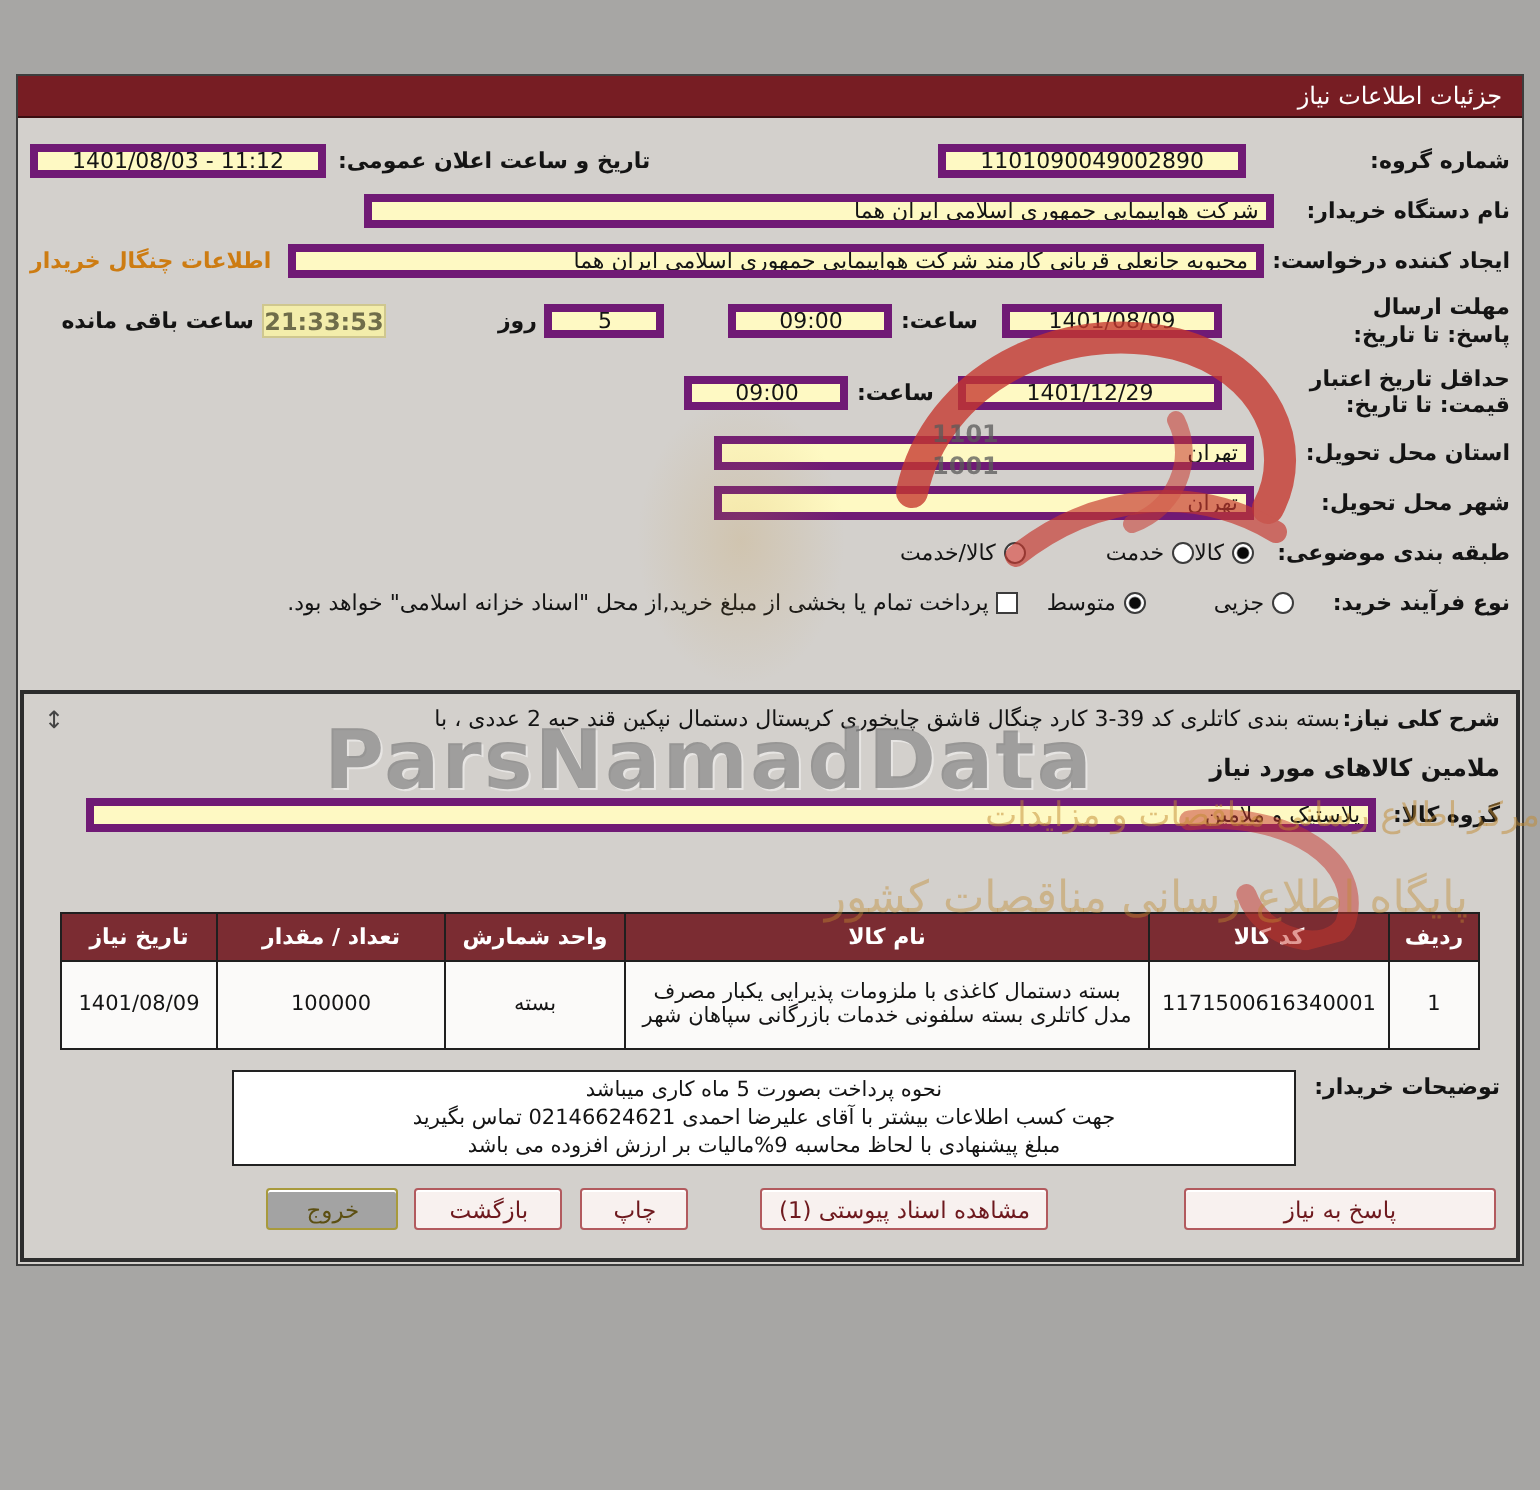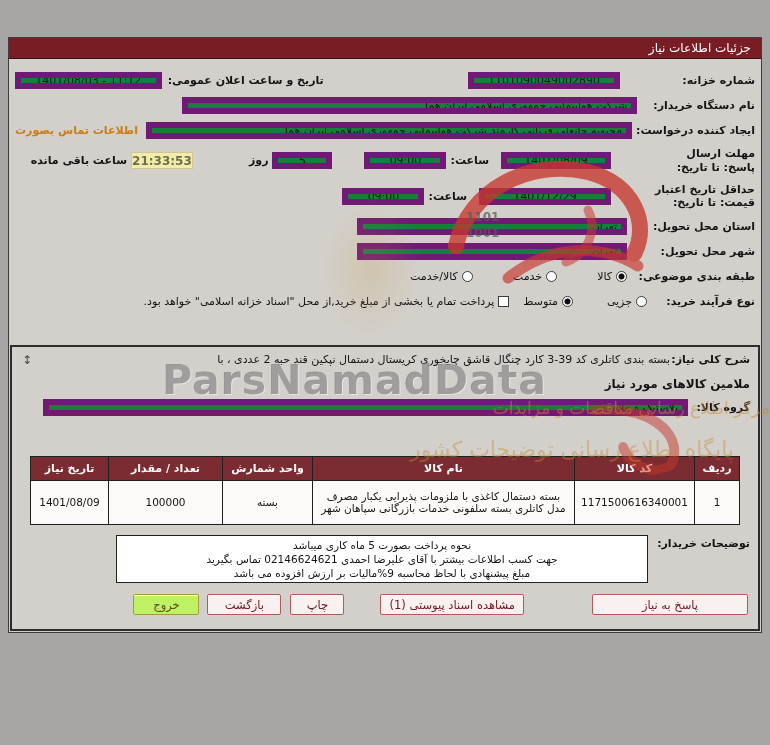--- a/index.html
+++ b/index.html
@@ -19,21 +19,21 @@
   }
   .titlebar {
     height: 21px; line-height: 21px; background: #771d23; color: #fff;
     padding: 0 10px; font-size: 12px; border-bottom: 1px solid #3a0d10;
   }
   .form { padding: 13px 6px 0 6px; }
   .row { display: flex; align-items: center; margin-bottom: 8px; min-height: 17px; }
   .lbl { font-weight: bold; font-size: 11px; white-space: nowrap; }
   .lblwrap { font-weight: bold; font-size: 11px; line-height: 1.25; }
   .box {
-    background: #15803d; border: 6px solid #701a75; height: 17px;
+    background: #fef9c3; border: 4px solid #701a75; height: 17px;
     display: flex; align-items: center; padding: 0 4px; font-size: 11px;
     overflow: hidden; white-space: nowrap;
   }
   .center { justify-content: center; }
   .ltr { direction: ltr; }
   .contact-link { color: #cd7c12; font-weight: bold; font-size: 11px; white-space: nowrap; cursor: pointer; }
   .countdown {
     background: #f3edab; border: 1px solid #cfc78f; color: #6f6d4a;
     height: 17px; display: flex; align-items: center; justify-content: center;
     font-size: 12px; font-weight: bold;
@@ -78,21 +78,21 @@
     width: 532px; border: 1px solid #222; background: #fff;
     font-size: 10.5px; text-align: center; line-height: 1.35; padding: 2px 4px;
   }
   .btnrow { display: flex; align-items: center; margin-top: 11px; padding: 0 2px; }
   .btn {
     height: 21px; border: 1px solid #b25a5e; background: #f8f1ef; color: #6e191e;
     font-size: 11.5px; font-family: inherit; border-radius: 2px; cursor: pointer;
     box-shadow: inset 0 1px 0 #fff;
     padding: 0 8px; white-space: nowrap;
   }
-  .btn.exit { background: #bef264; border-color: #a89a3c; color: #5c4f12; }
+  .btn.exit { background: #a3a3a3; border-color: #a89a3c; color: #5c4f12; }
   
   .wm { position: absolute; inset: 0; pointer-events: none; z-index: 30; }
   .wm-brand {
     position: absolute; left: 162px; top: 356px; direction: ltr;
     font-size: 41px; font-weight: bold; letter-spacing: 1px;
     color: rgba(115,115,115,0.62); text-shadow: 1px 1px 0 rgba(255,255,255,0.45);
   }
   .wm-line1 {
     position: absolute; top: 398px; right: 0; width: 704px; text-align: right;
     font-size: 17px; letter-spacing: 13px; color: rgba(193,138,48,0.5); white-space: nowrap;
@@ -114,35 +114,35 @@
 </style>
 </head>
 <body>
 
 <div class="window">
   <div class="titlebar">جزئیات اطلاعات نیاز</div>
 
   <div class="form">
 
     <div class="row">
-      <span class="lbl" style="margin-left:62px">شماره خزانه:</span>
+      <span class="lbl" style="margin-left:62px">شماره گروه:</span>
       <span class="box center ltr" style="width:156px;margin-left:144px">1101090049002890</span>
       <span class="lbl" style="margin-left:6px">تاریخ و ساعت اعلان عمومی:</span>
       <span class="box center ltr" style="width:150px">1401/08/03 - 11:12</span>
     </div>
 
     <div class="row">
       <span class="lbl" style="margin-left:16px">نام دستگاه خریدار:</span>
       <span class="box" style="width:455px">شرکت هواپیمایی جمهوری اسلامی ایران هما</span>
     </div>
 
     <div class="row">
       <span class="lbl" style="margin-left:4px">ایجاد کننده درخواست:</span>
       <span class="box" style="width:505px;margin-left:8px">محبوبه جانعلی قربانی کارمند شرکت هواپیمایی جمهوری اسلامی ایران هما</span>
-      <span class="contact-link">اطلاعات تماس بصورت</span>
+      <span class="contact-link">اطلاعات چنگال خریدار</span>
     </div>
 
     <div class="row">
       <span class="lblwrap" style="width:100px;margin-left:44px">مهلت ارسال پاسخ: تا تاریخ:</span>
       <span class="box center ltr" style="width:110px;margin-left:12px">1401/08/09</span>
       <span class="lbl" style="margin-left:4px">ساعت:</span>
       <span class="box center ltr" style="width:82px;margin-left:32px">09:00</span>
       <span class="box center ltr" style="width:60px;margin-left:4px">5</span>
       <span class="lbl" style="margin-left:56px">روز</span>
       <span class="countdown ltr" style="width:62px;margin-left:4px">21:33:53</span>
@@ -161,21 +161,21 @@
       <span class="box" style="width:270px">تهران</span>
     </div>
 
     <div class="row">
       <span class="lbl" style="width:128px">شهر محل تحویل:</span>
       <span class="box" style="width:270px">تهران</span>
     </div>
 
     <div class="row">
       <span class="lbl" style="width:128px">طبقه بندی موضوعی:</span>
-      <span class="opt" style="margin-left:40px">
+      <span class="opt" style="">
         <span class="radio checked"></span>
         <span>کالا</span>
       </span>
       <span class="opt" style="margin-left:40px">
         <span class="radio"></span>
         <span>خدمت</span>
       </span>
       <span class="opt">
         <span class="radio"></span>
         <span>کالا/خدمت</span>
@@ -273,14 +273,14 @@
     <path d="M12 90 C 20 40, 55 10, 82 28 C 95 40, 80 70, 55 72" stroke="#c6372e" stroke-width="10" fill="none" stroke-linecap="round"></path>
   </svg>
 
   <div class="wm-stampnum">
     <div>1101</div>
     <div>1001</div>
   </div>
 
   <div class="wm-brand">ParsNamadData</div>
   <div class="wm-line1">مرکز اطلاع رسانی مناقصات و مزایدات</div>
-  <div class="wm-line2">پایگاه اطلاع رسانی توضیحات کشور</div>
+  <div class="wm-line2">پایگاه اطلاع رسانی مناقصات کشور</div>
 </div>
 
 </body></html>

